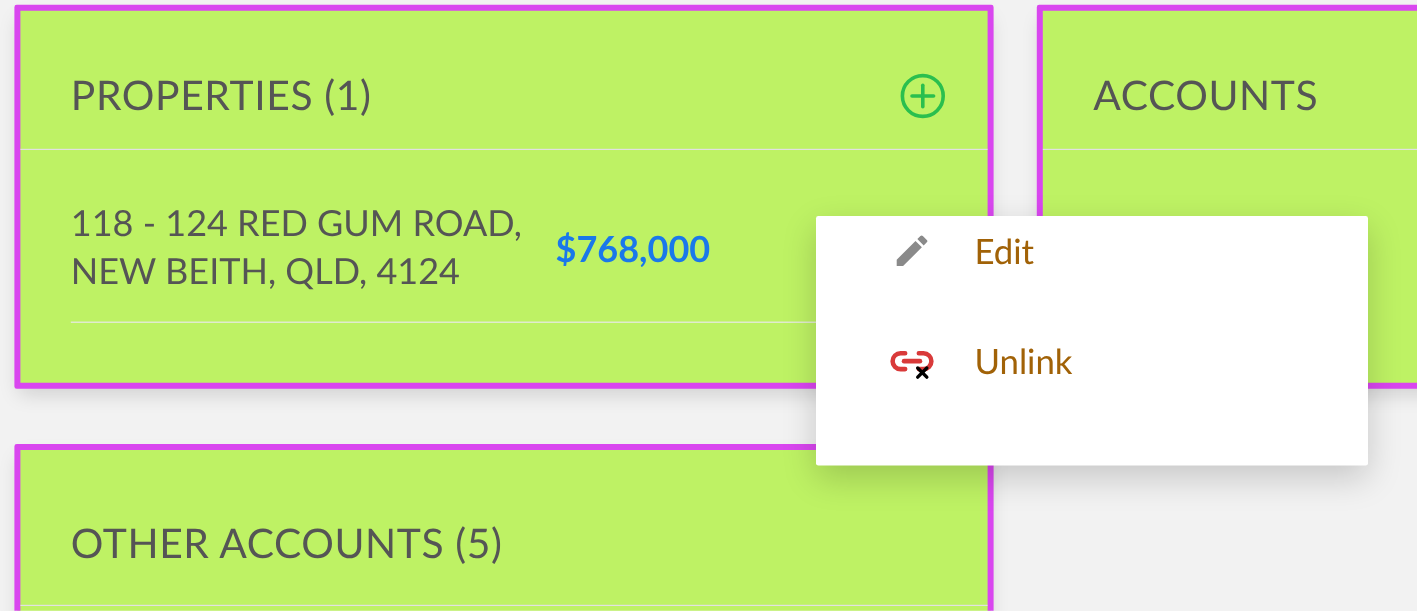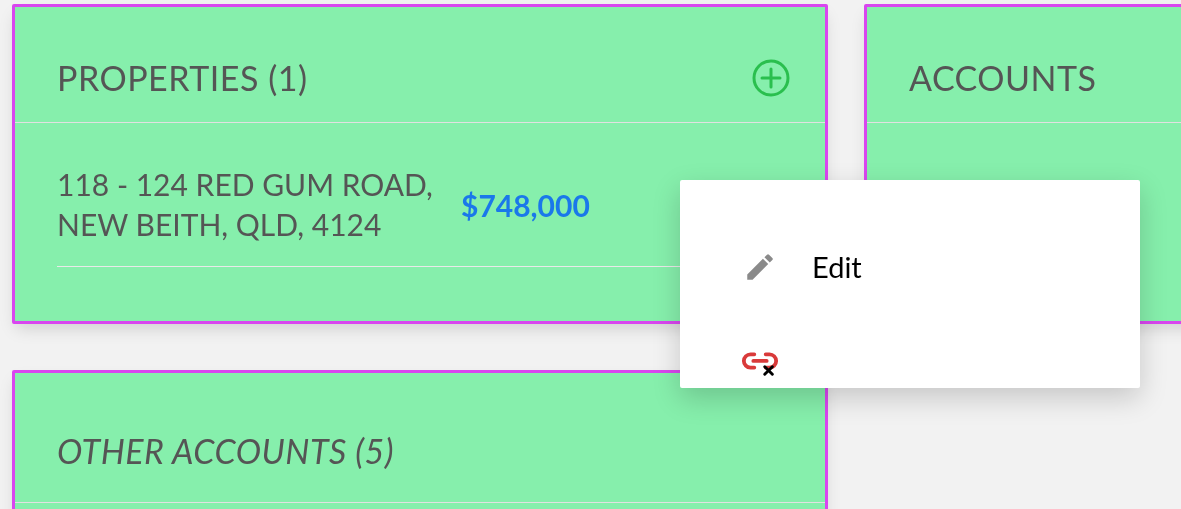--- a/index.html
+++ b/index.html
@@ -13,22 +13,22 @@
     overflow: hidden;
     color: #555;
   }
   .canvas {
     position: relative;
     width: 1181px;
     height: 509px;
   }
   .card {
     position: absolute;
-    background: #86efac;
-    border: 3px solid #d946ef;
+    background: #bef264;
+    border: 5px solid #d946ef;
     border-radius: 2px;
     box-shadow: 0 8px 16px -4px rgba(0,0,0,0.15);
   }
   .card-header {
     display: flex;
     align-items: center;
     justify-content: space-between;
     padding: 26px 34px 0 42px;
     height: 116px;
     border-bottom: 1px solid #e1e1e1;
@@ -68,37 +68,37 @@
   .price {
     font-size: 30px;
     font-weight: 700;
     color: #1a78ea;
     white-space: nowrap;
     padding-right: 150px;
   }
   
   .entities .card-header { height: 116px; }
   
-  .other-accounts .card-header { height: 130px; font-style: italic; }
+  .other-accounts .card-header { height: 130px; }
   
   .menu {
     position: absolute;
     background: #fff;
     box-shadow: 0 10px 28px rgba(0,0,0,0.18);
     border-radius: 2px;
     padding: 12px 0;
   }
   .menu-item {
     display: flex;
-    align-items: flex-end;
+    align-items: flex-start;
     gap: 32px;
     padding: 0 40px 0 60px;
     height: 92px;
     font-size: 29px;
-    color: #000000;
+    color: #a16207;
     cursor: pointer;
   }
   .menu-item.hover { background: #ededed; }
   .menu-icon {
     width: 40px;
     display: flex;
     justify-content: center;
     align-items: center;
     flex: 0 0 40px;
   }
@@ -115,21 +115,21 @@
         <svg width="40" height="40" viewBox="0 0 40 40">
           <circle cx="20" cy="20" r="17" fill="none" stroke="#2abf4e" stroke-width="3"></circle>
           <line x1="20" y1="11" x2="20" y2="29" stroke="#2abf4e" stroke-width="3" stroke-linecap="round"></line>
           <line x1="11" y1="20" x2="29" y2="20" stroke="#2abf4e" stroke-width="3" stroke-linecap="round"></line>
         </svg>
       </div>
     </div>
     <div class="card-body">
       <div class="property-row">
         <div class="address">118 - 124 RED GUM ROAD, NEW BEITH, QLD, 4124</div>
-        <div class="price">$748,000</div>
+        <div class="price">$768,000</div>
       </div>
     </div>
   </div>
 
   <div class="card entities" style="left:864px; top:4px; width:400px; height:320px;">
     <div class="card-header">
       <div class="card-title">ACCOUNTS</div>
     </div>
   </div>
 
@@ -152,16 +152,17 @@
       <span class="menu-icon">
         <svg width="38" height="32" viewBox="0 0 40 32">
           <path fill="none" stroke="#d93a3a" stroke-width="4" stroke-linecap="round" d="M14 10 H10 a7 7 0 0 0 0 14 h4 M26 10 h4 a7 7 0 0 1 0 14 h-4"></path>
           <line x1="13" y1="17" x2="27" y2="17" stroke="#d93a3a" stroke-width="4" stroke-linecap="round"></line>
           <g stroke="#000" stroke-width="3" stroke-linecap="round">
             <line x1="25" y1="23" x2="33" y2="31"></line>
             <line x1="33" y1="23" x2="25" y2="31"></line>
           </g>
         </svg>
       </span>
+      <span>Unlink</span>
     </div>
   </div>
 
 </div>
 
 </body></html>

